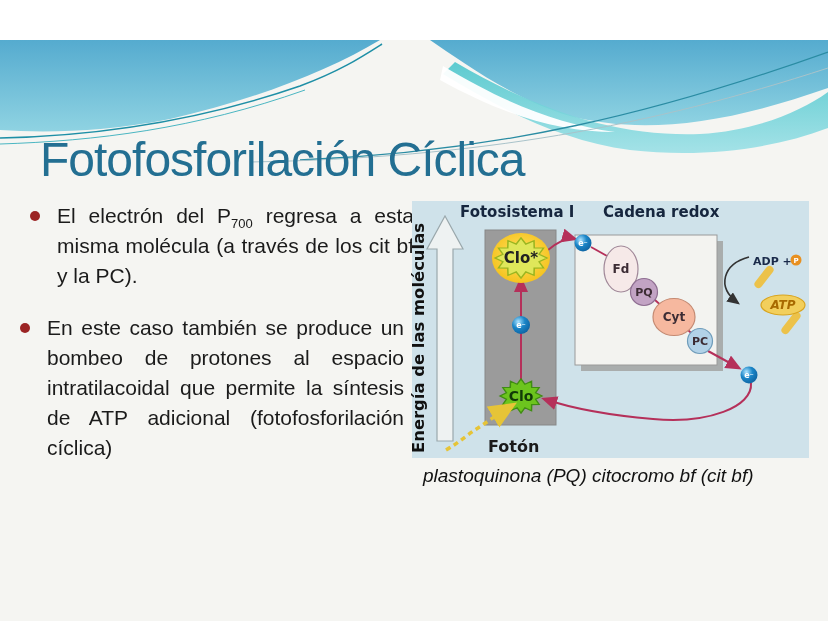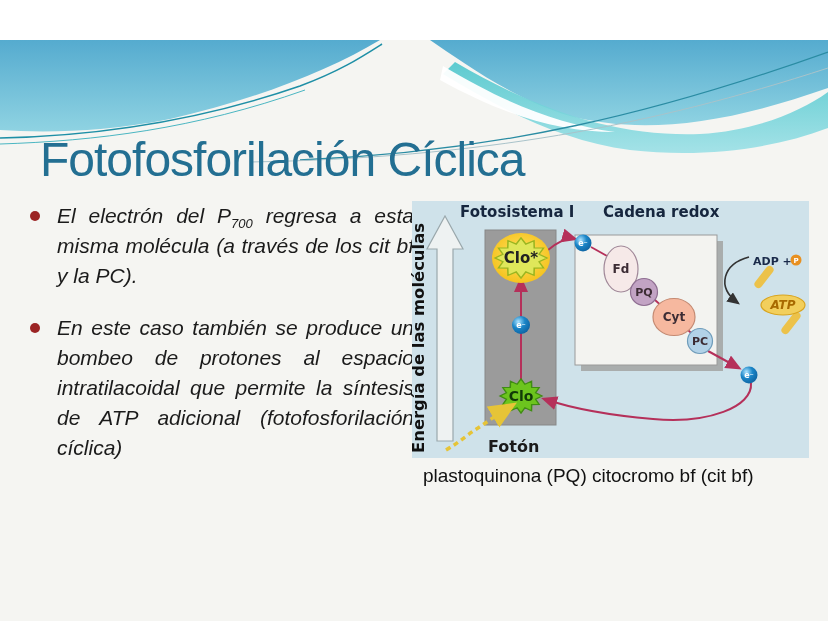--- a/index.html
+++ b/index.html
@@ -6,37 +6,37 @@
   body{font-family:"Liberation Sans","DejaVu Sans",sans-serif;}
   .slide{
     position:relative;width:828px;height:613px;background:#f5f5f2;overflow:hidden;margin-top:40px;
   }
   .header-wave{position:absolute;top:0;left:0;}
   .title{
     position:absolute;left:40px;top:92px;margin:0;width:760px;
     font-size:48px;font-weight:400;letter-spacing:-1px;color:#236f92;
     font-family:"Liberation Sans",sans-serif;
   }
-  .bullet{position:absolute;display:flex;font-style:italic;}
+  .bullet{position:absolute;display:flex;}
   .bullet .dot{
     flex:0 0 auto;width:10px;height:10px;border-radius:50%;
     background:#9b2424;margin-top:10px;margin-right:17px;
   }
   .bullet p{
     margin:0;color:#1b1b1b;font-size:21px;line-height:30px;
     text-align:justify;text-justify:inter-word;
   }
   .bullet sub{font-size:0.62em;line-height:0;}
   .bullet sup{font-size:0.62em;line-height:0;}
   .b1{left:30px;top:161px;width:384px;}
-  .b2{left:30px;top:273px;width:384px;}
+  .b2{left:20px;top:273px;width:384px;}
   .b3{left:30px;top:488px;width:772px;}
   .caption{
     position:absolute;left:423px;top:424px;margin:0;width:390px;
-    color:#111;font-size:19px;line-height:23px;text-align:left;
+    color:#111;font-size:19px;line-height:23px;text-align:left;font-style:italic;
   }
   .diagram-svg{position:absolute;left:410px;top:161px;}
   svg text{font-family:"DejaVu Sans","Liberation Sans",sans-serif;}
 </style>
 </head>
 <body>
 
 <div class="slide">
 
   <svg class="header-wave" width="828" height="150" viewBox="0 0 828 150">

